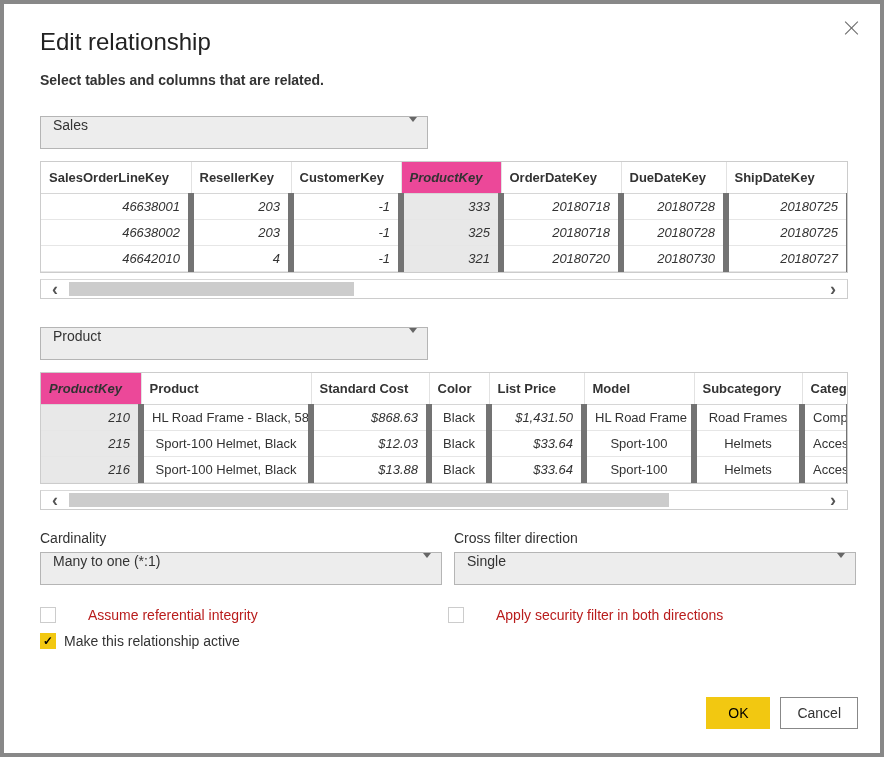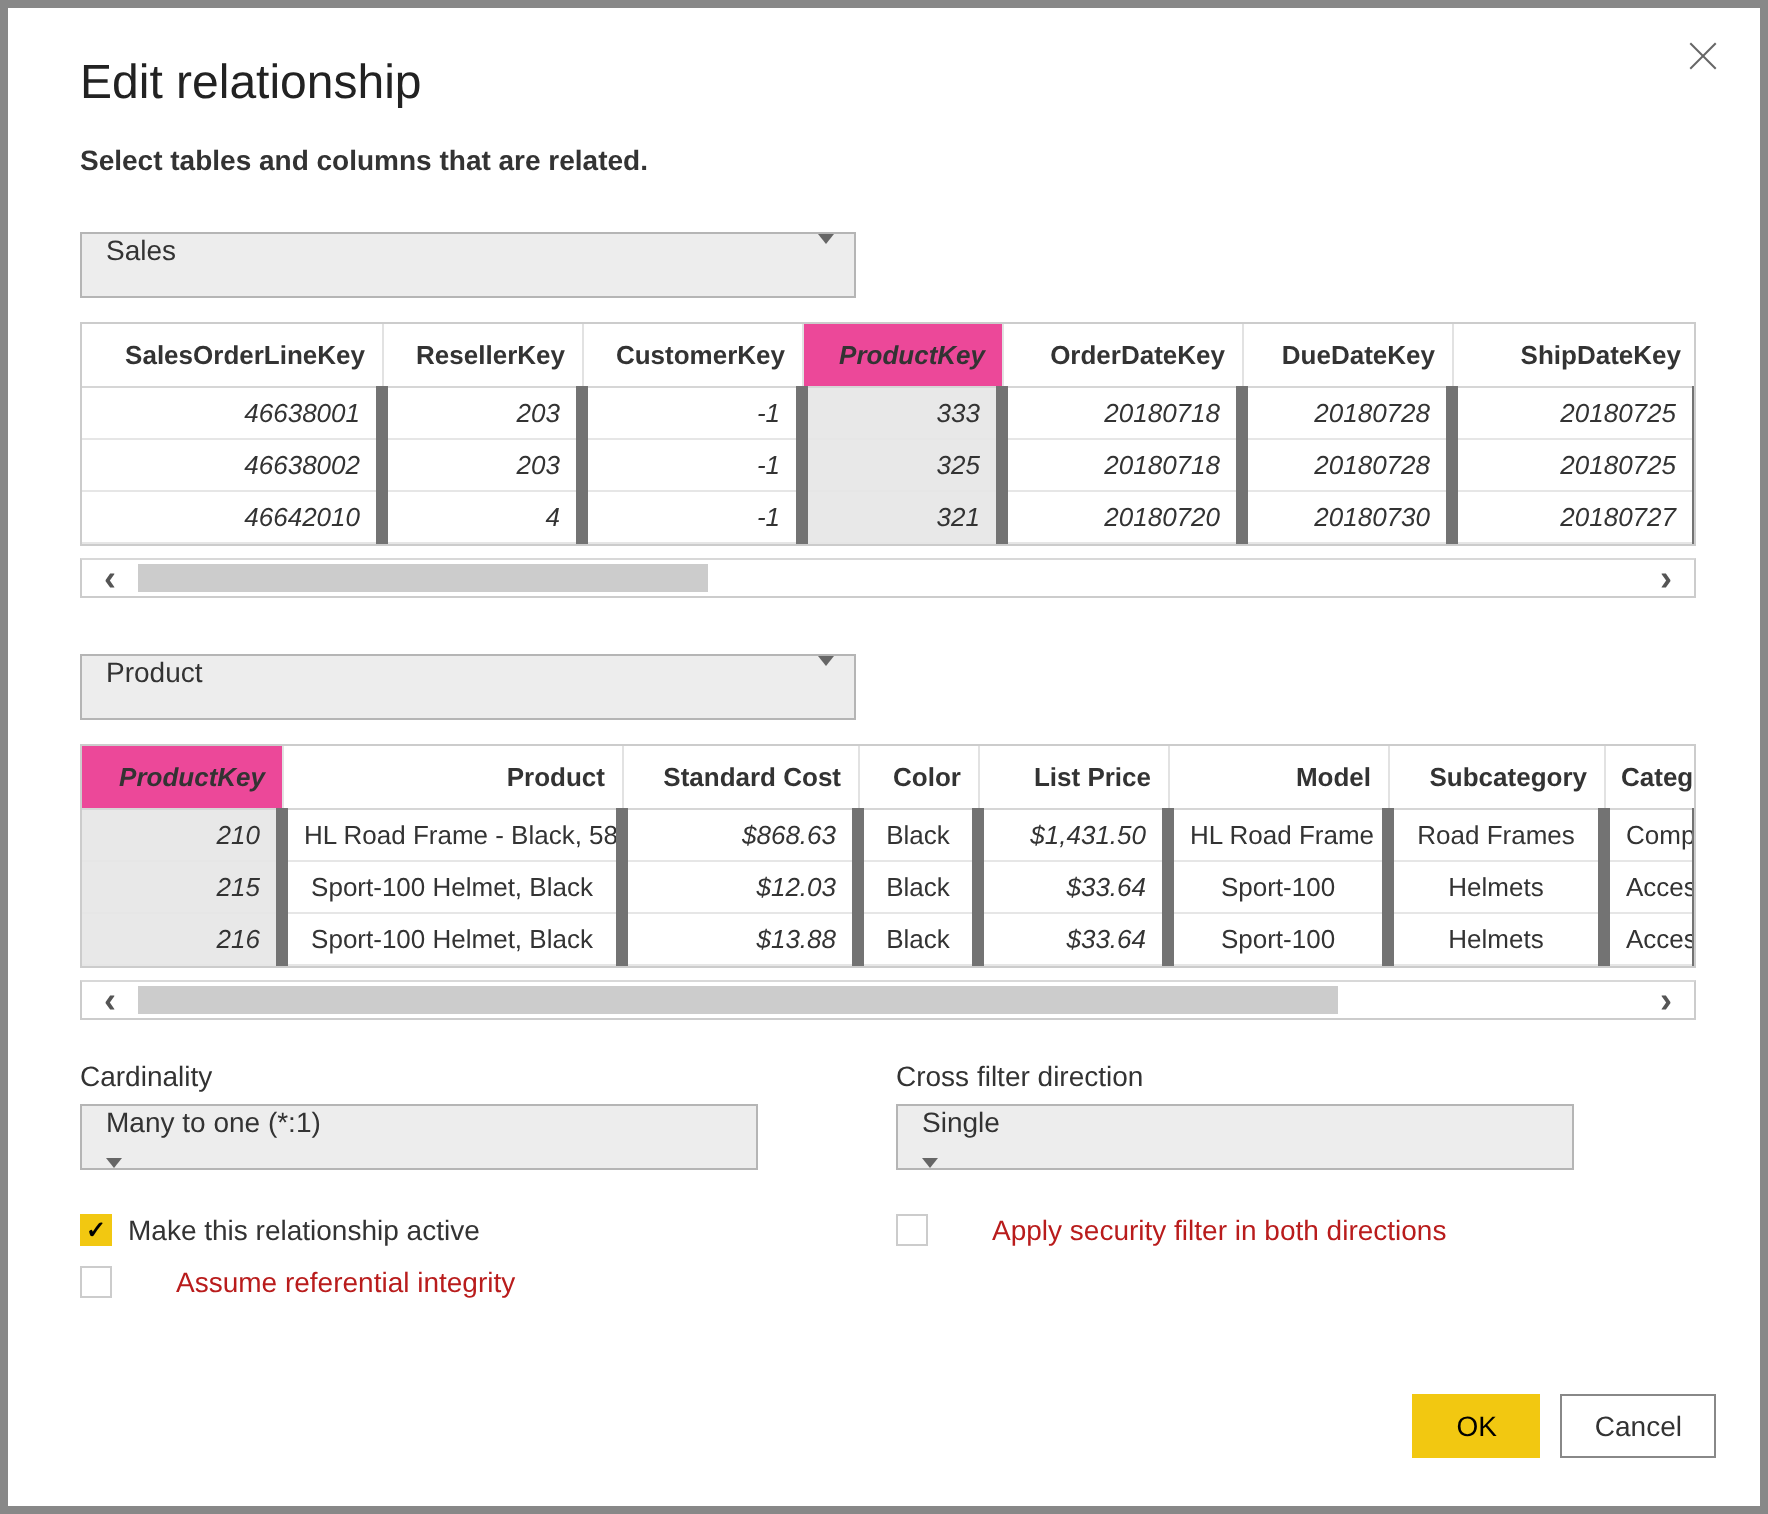--- a/index.html
+++ b/index.html
@@ -61,21 +61,21 @@
     width: 388px;
     height: 33px;
     border: 1px solid #b5b5b5;
     background: #ededed;
     padding: 0 10px 0 12px;
     font-size: 14px;
     color: #333;
     cursor: pointer;
     margin-bottom: 12px;
   }
-  .dropdown.wide { width: 339px; flex-direction: column; }
+  .dropdown.wide { width: 402px; }
   .caret-down {
     width: 0; height: 0;
     border-left: 4px solid transparent;
     border-right: 4px solid transparent;
     border-top: 5px solid #666;
   }
 
   .table-wrap {
     border: 1px solid #ccc;
     margin-bottom: 6px;
@@ -83,21 +83,21 @@
   }
   .table-scroll {
     overflow: hidden;
   }
   table {
     border-collapse: collapse;
     width: 100%;
     table-layout: fixed;
   }
   th {
-    text-align: right;
+    text-align: left;
     font-weight: 600;
     font-size: 13px;
     color: #333;
     padding: 8px 8px;
     border-right: 1px solid #e2e2e2;
     border-bottom: 1px solid #d6d6d6;
     background: #fff;
     white-space: nowrap;
     overflow: hidden;
   }
@@ -397,27 +397,27 @@
         <div class="dropdown wide">
           <span>Single</span>
           <span class="caret-down"></span>
         </div>
       </div>
     </div>
 
     
     <div class="check-row">
       <div class="option-col">
+        <div class="checkbox-line disabled">
+          <span class="cbox disabled"></span>
+          <span>Assume referential integrity</span>
+        </div>
         <div class="checkbox-line">
           <span class="cbox checked"></span>
           <span>Make this relationship active</span>
-        </div>
-        <div class="checkbox-line disabled">
-          <span class="cbox disabled"></span>
-          <span>Assume referential integrity</span>
         </div>
       </div>
       <div class="option-col">
         <div class="checkbox-line disabled">
           <span class="cbox disabled"></span>
           <span>Apply security filter in both directions</span>
         </div>
       </div>
     </div>
   </div>

